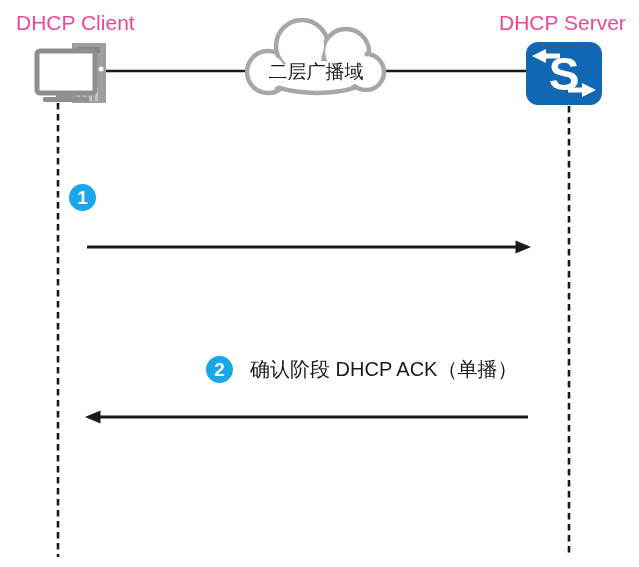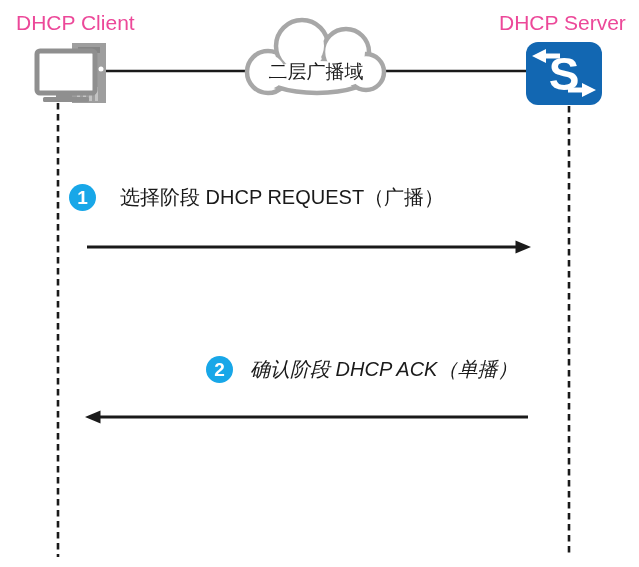--- a/index.html
+++ b/index.html
@@ -11,21 +11,21 @@
   .endpoint-label {
     position:absolute; font-size:21px; color:#ec4899; white-space:nowrap;
   }
   .client-label { left:16px; top:11px; }
   .server-label { left:499px; top:11px; }
   .msg {
     position:absolute; font-size:20px; color:#1a1a1a; white-space:nowrap;
     line-height:27px;
   }
   .msg-1 { left:120px; top:184px; }
-  .msg-2 { left:250px; top:356px;font-style:italic; }
+  .msg-2 { left:250px; top:356px; }
   .svgtext { font-family:"Liberation Sans","DejaVu Sans",sans-serif; }
   .badge-num { font-size:19px; font-weight:bold; fill:#ffffff; }
   .cloud-text { font-size:19px; fill:#1a1a1a; }
   .switch-letter { font-size:46px; font-weight:bold; fill:#ffffff; }
   .ink { stroke:#1a1a1a; }
 </style>
 </head>
 <body>
 
 <div class="canvas">
@@ -90,16 +90,15 @@
     </g>
     <g>
       <circle cx="219.5" cy="369.5" r="13.5" fill="#18a7e8"></circle>
       <text x="219.5" y="369.5" dy="0.36em" text-anchor="middle" class="svgtext badge-num">2</text>
     </g>
   </svg>
 
   <div class="endpoint-label client-label">DHCP Client</div>
   <div class="endpoint-label server-label">DHCP Server</div>
 
-  <div class="msg msg-1">选择阶段 DHCP REQUEST（广播）</div>
   <div class="msg msg-2">确认阶段 DHCP ACK（单播）</div>
 
 </div>
 
 </body></html>

